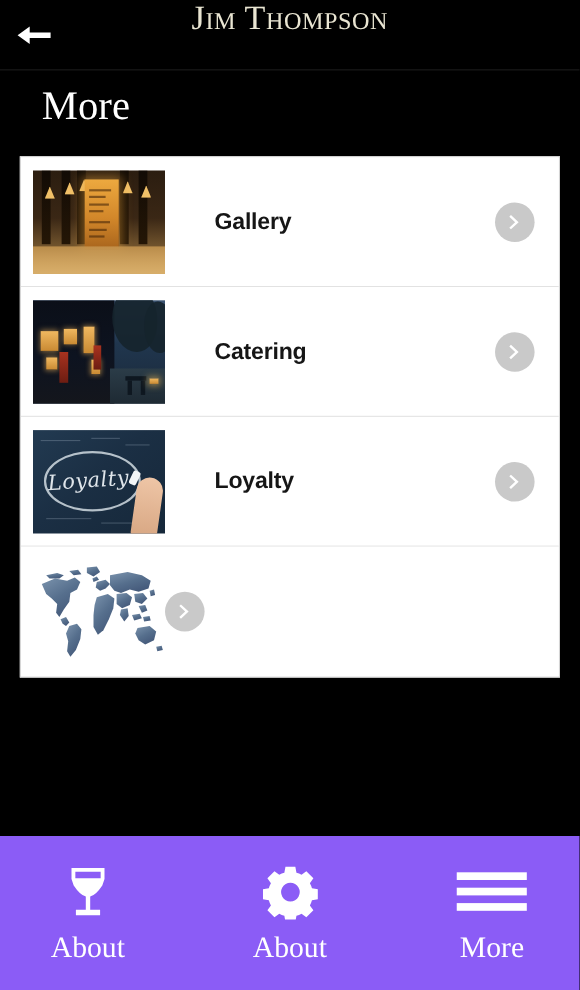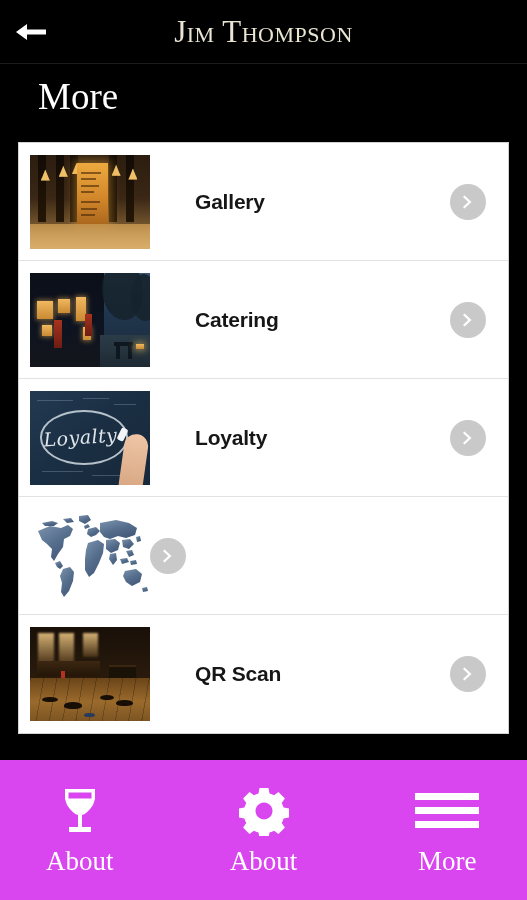--- a/index.html
+++ b/index.html
@@ -37,21 +37,21 @@
     cursor: pointer;
   }
 
   #back-button svg { display: block; }
 
   #brand-logo {
     position: absolute;
     left: 0; right: 0;
     top: 0; bottom: 0;
     display: flex;
-    align-items: center;
+    align-items: flex-start;
     justify-content: center;
     pointer-events: none;
   }
 
   #brand-logo span {
     font-family: "Liberation Serif", "DejaVu Serif", serif;
     font-variant: small-caps;
     font-size: 31px;
     letter-spacing: 0.5px;
     color: #e9e5d2;
@@ -272,21 +272,21 @@
   .thumb-qr .tq-red {
     position: absolute; left: 26%; top: 47%;
     width: 4px; height: 8px; background: #b4301f;
   }
 
   
   #tabbar {
     margin-top: auto;
     flex: 0 0 140px;
     height: 140px;
-    background: #d946ef;
+    background: #8b5cf6;
     display: flex;
     align-items: center;
     gap: 24px;
   }
 
   .tab {
     flex: 1 1 0;
     height: 100%;
     display: flex;
     flex-direction: column;
@@ -454,43 +454,20 @@
         </g>
       </svg>
     </div>
     <div class="chevron-circle">
       <svg width="18" height="18" viewBox="0 0 18 18">
         <path d="M5.5 2.5 L12.5 9 L5.5 15.5 L4 14 L9.3 9 L4 4 Z" fill="#ffffff"></path>
       </svg>
     </div>
   </div>
 
-  <div class="list-row">
-    <div class="thumb thumb-qr">
-      <div class="tq-wall"></div>
-      <div class="tq-glow" style="left:7%"></div>
-      <div class="tq-glow" style="left:24%"></div>
-      <div class="tq-glow" style="left:44%;height:26%"></div>
-      <div class="tq-counter"></div>
-      <div class="tq-red"></div>
-      <div class="tq-chair"></div>
-      <div class="tq-floor"></div>
-      <div class="tq-shoe" style="left:10%;top:74%;width:13%;height:6%"></div>
-      <div class="tq-shoe" style="left:28%;top:80%;width:15%;height:7%"></div>
-      <div class="tq-shoe" style="left:58%;top:72%;width:12%;height:6%"></div>
-      <div class="tq-shoe" style="left:72%;top:78%;width:14%;height:6%"></div>
-      <div class="tq-shoe" style="left:45%;top:91%;width:9%;height:5%;background:#2a3a5c"></div>
-    </div>
-    <div class="row-label">QR Scan</div>
-    <div class="chevron-circle">
-      <svg width="18" height="18" viewBox="0 0 18 18">
-        <path d="M5.5 2.5 L12.5 9 L5.5 15.5 L4 14 L9.3 9 L4 4 Z" fill="#ffffff"></path>
-      </svg>
-    </div>
-  </div>
 
 </div>
 
 <div id="tabbar">
 
   <div class="tab">
     <div class="tab-icon">
       <svg width="46" height="50" viewBox="0 0 46 50">
         <path d="M8 3 L38 3 L38 13 L36 19 Q30 28 25 29 L25 41 L34 41 L34 46 L12 46 L12 41 L21 41 L21 29 Q16 28 10 19 L8 13 Z
                  M11.5 6.5 L11.5 12.5 L34.5 12.5 L34.5 6.5 Z" fill="#ffffff" fill-rule="evenodd"></path>

